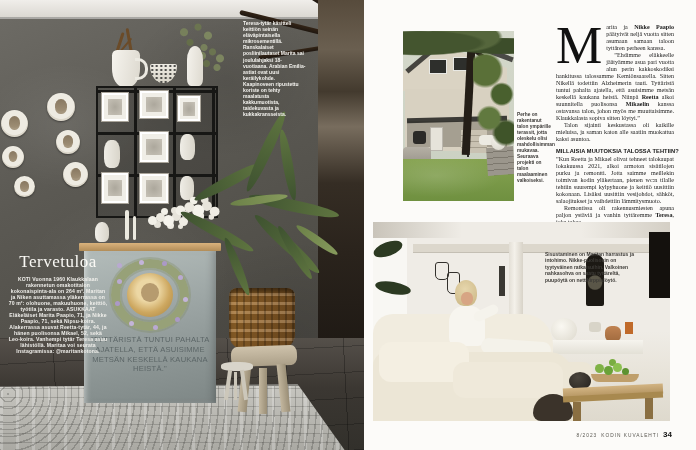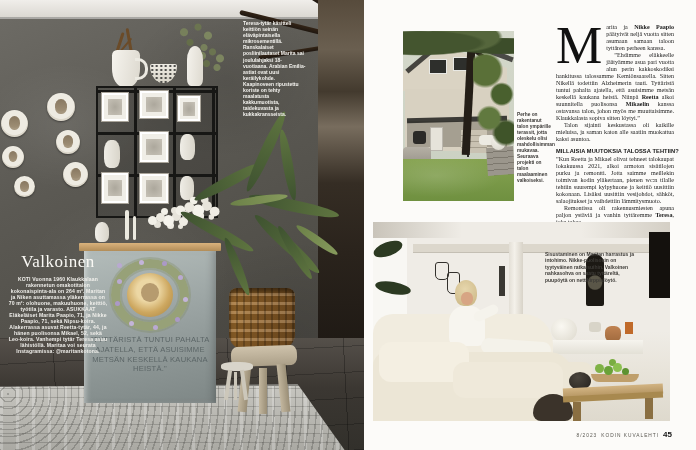--- a/index.html
+++ b/index.html
@@ -285,21 +285,21 @@
     <div class="stool-leg bg1"></div>
     <div class="stool-leg bg2"></div>
     <div class="stool-leg bg3"></div>
     <div class="sm-stool-seat"></div>
     <div class="sm-leg sm1"></div>
     <div class="sm-leg sm2"></div>
     <div class="sm-leg sm3"></div>
 
     <div class="lp-caption">Teresa-tytär käsitteli keittiön seinän eläväpintaisella mikrosementillä. Ranskalaiset posliinilautaset Marita sai joululahjaksi 18-vuotiaana. Arabian Emilia-astiat ovat uusi keräilykohde. Kaapinoveen ripustettu koriste on tehty maalatusta kakkumuotista, taidekuvasta ja kukkakransseista.</div>
     <div class="welcome">
-      <div class="welcome-h">Valkoinen</div>
+      <div class="welcome-h">Tervetuloa</div>
       <div class="welcome-body"><span class="seg-b">KOTI </span><span>Vuonna 1960 Klaukkalaan rakennetun omakotitalon kokonaispinta-ala on 264 m². Maritan ja Niken asuttamassa yläkerrassa on 70 m²: olohuone, makuuhuone, keittiö, työtila ja varasto. </span><span class="seg-b">ASUKKAAT </span><span>Eläkeläiset Marita Paapio, 71, ja Nikke Paapio, 71, sekä Nipsu-koira. Alakerrassa asuvat Reetta-tytär, 44, ja hänen puolisonsa Mikael, 52, sekä Leo-koira. Vanhempi tytär Teresa asuu lähistöllä. Maritaa voi seurata Instagramissa: @maritankotona.</span></div>
     </div>
   </section>
 
   <div class="gphoto">
     <div class="g-house-upper"></div>
     <div class="g-roof-l"></div>
     <div class="g-roof-r"></div>
     <div class="g-wall"></div>
     <div class="g-win g-win1"></div>
@@ -367,16 +367,16 @@
     <div class="v-tleg vt1"></div>
     <div class="v-tleg vt2"></div>
     <div class="v-bowl"></div>
     <div class="v-apples"></div>
     <div class="vcaption">Sisustaminen on Maritan harrastus ja intohimo. Nikke-puolisokin on tyytyväinen ratkaisuihin. Valkoinen nahkasohva on saatu tyttäreltä, puupöytä on nettikirppislöytö.</div>
   </div>
 
   <div class="footer">
     <span class="f-meta">8/2023</span>
     <span class="f-meta">KODIN KUVALEHTI</span>
-    <span class="f-page">45</span>
+    <span class="f-page">34</span>
   </div>
 
 </div>
 
 </body></html>

